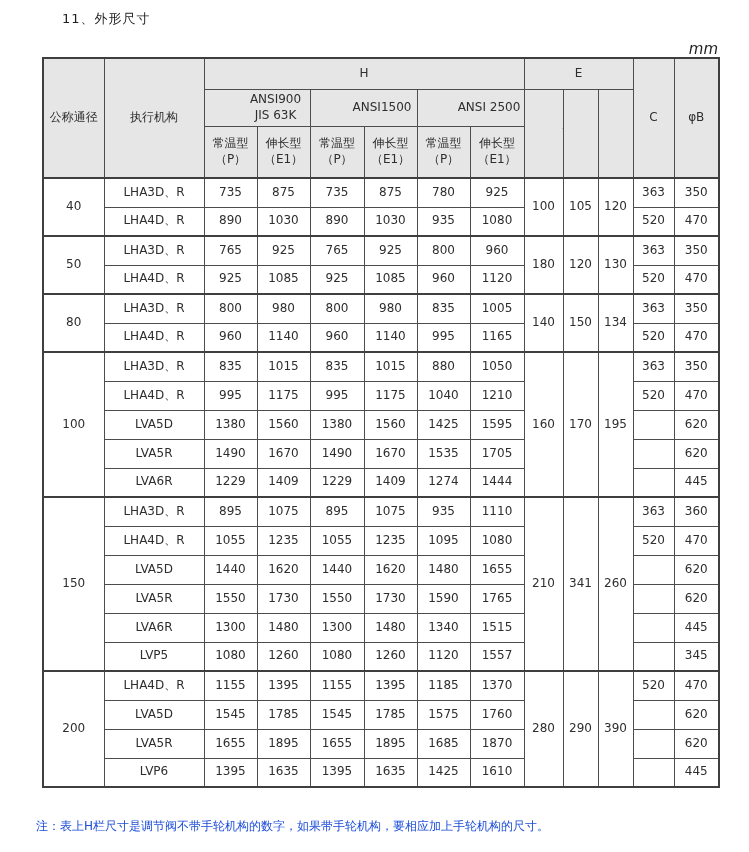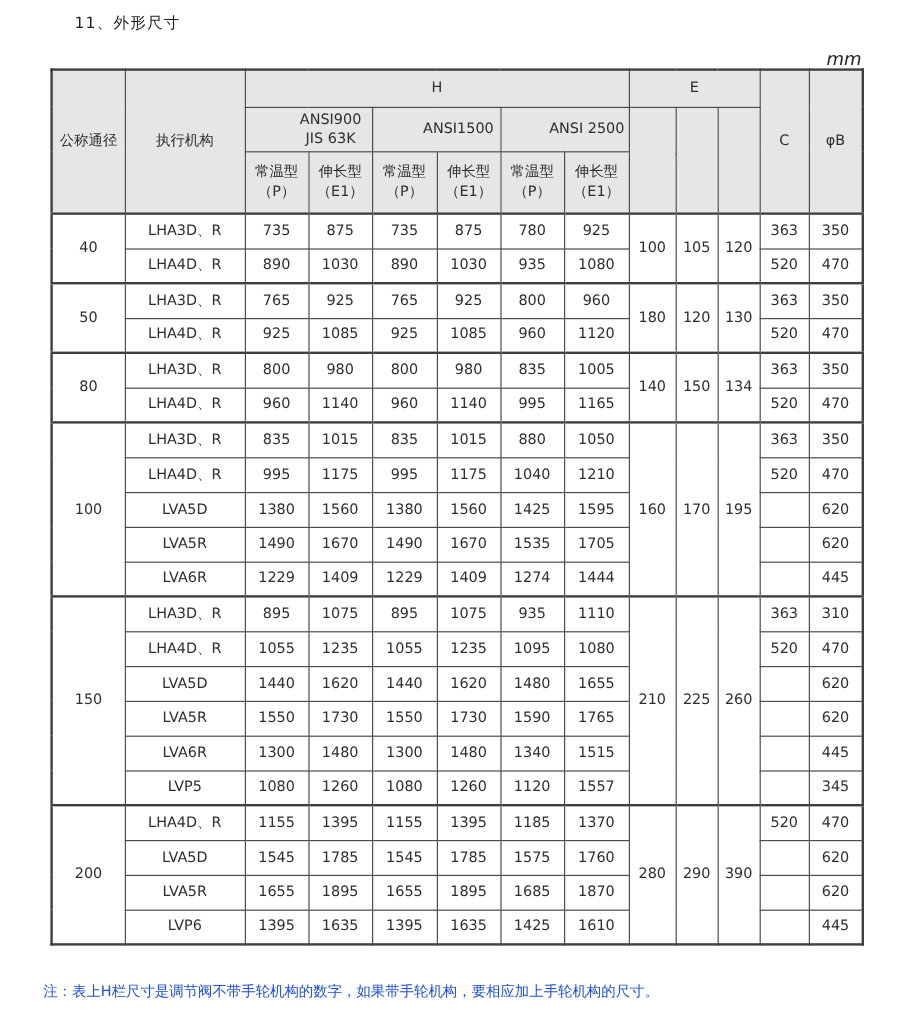--- a/index.html
+++ b/index.html
@@ -244,24 +244,24 @@
     <tr class="gs">
       <td rowspan="6">150</td>
       <td>LHA3D、R</td>
       <td>895</td>
       <td>1075</td>
       <td>895</td>
       <td>1075</td>
       <td>935</td>
       <td>1110</td>
       <td rowspan="6">210</td>
-      <td rowspan="6">225</td>
+      <td rowspan="6">341</td>
       <td rowspan="6">260</td>
       <td>363</td>
-      <td>310</td>
+      <td>360</td>
     </tr>
     <tr>
       <td>LHA4D、R</td>
       <td>1055</td>
       <td>1235</td>
       <td>1055</td>
       <td>1235</td>
       <td>1095</td>
       <td>1080</td>
       <td>520</td>

